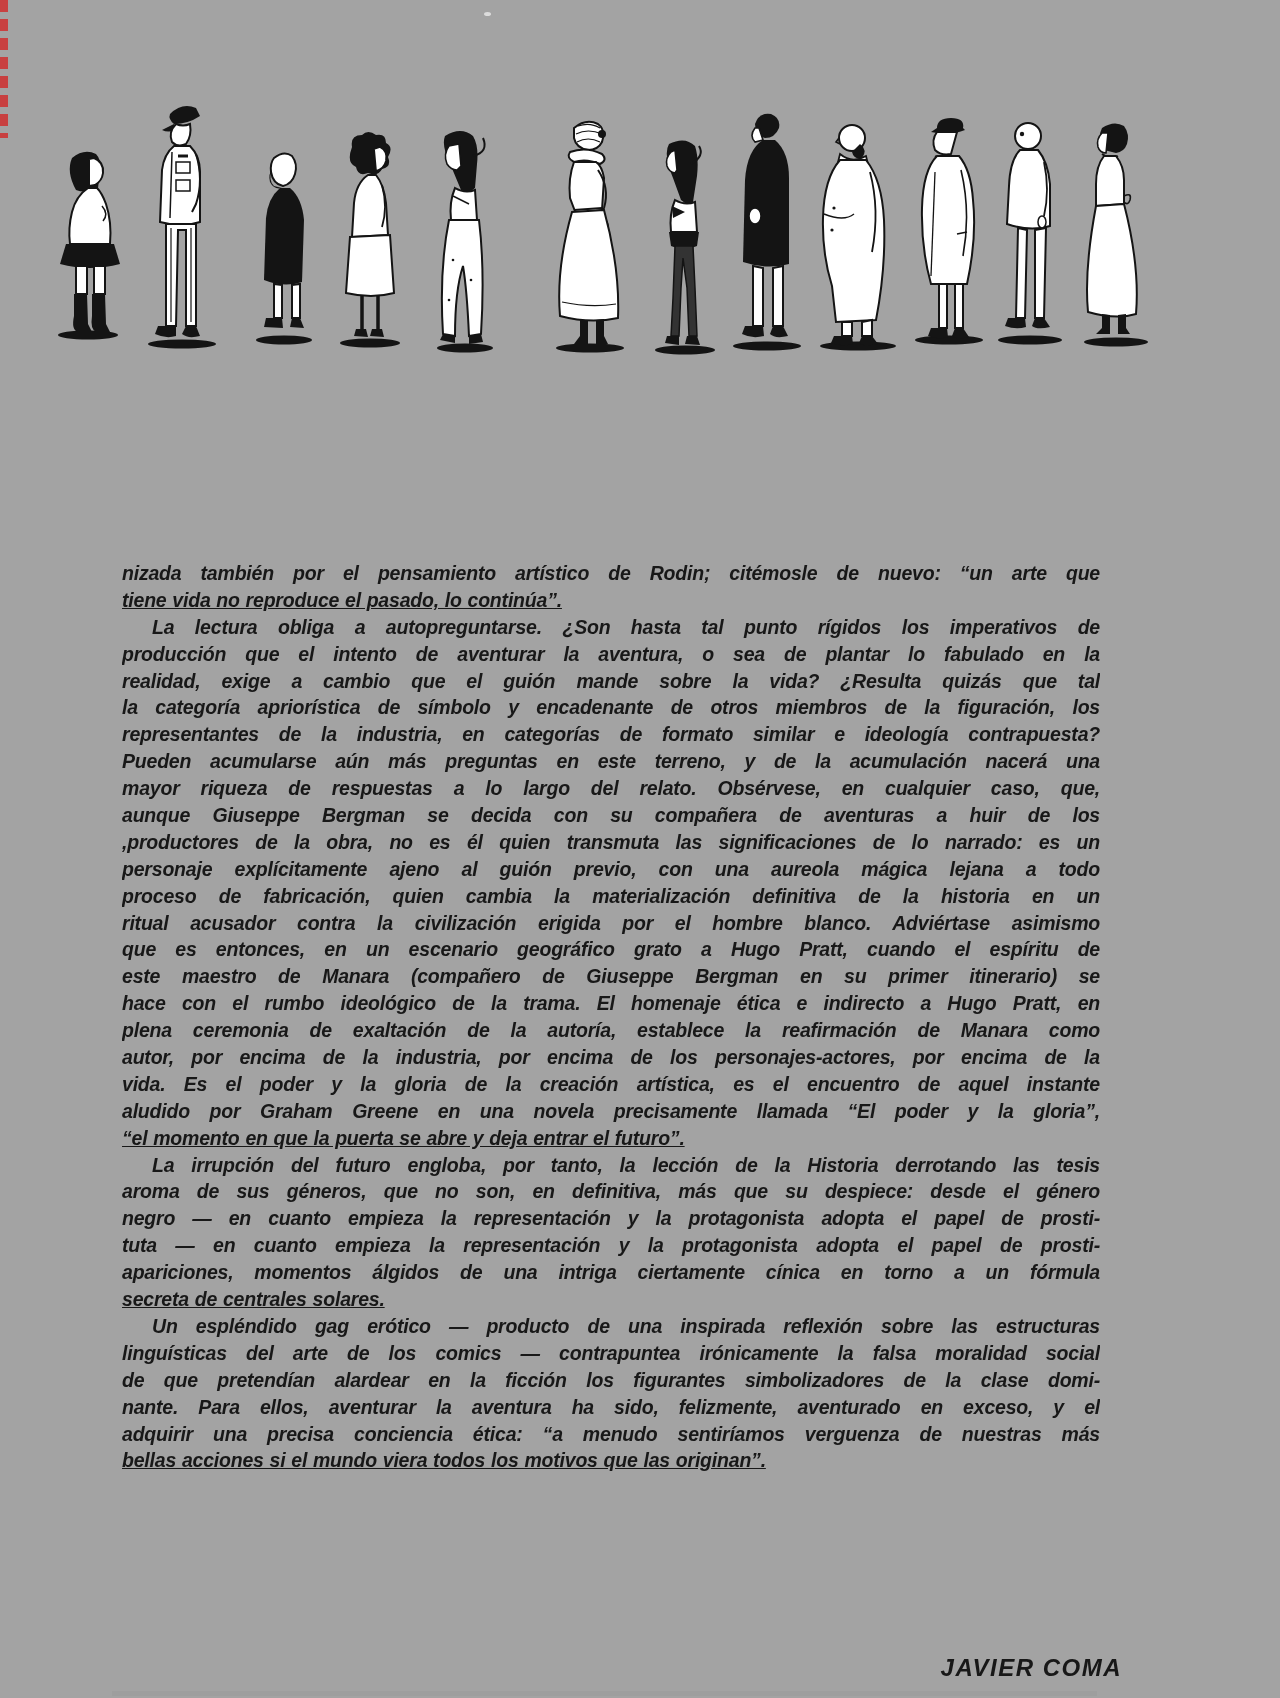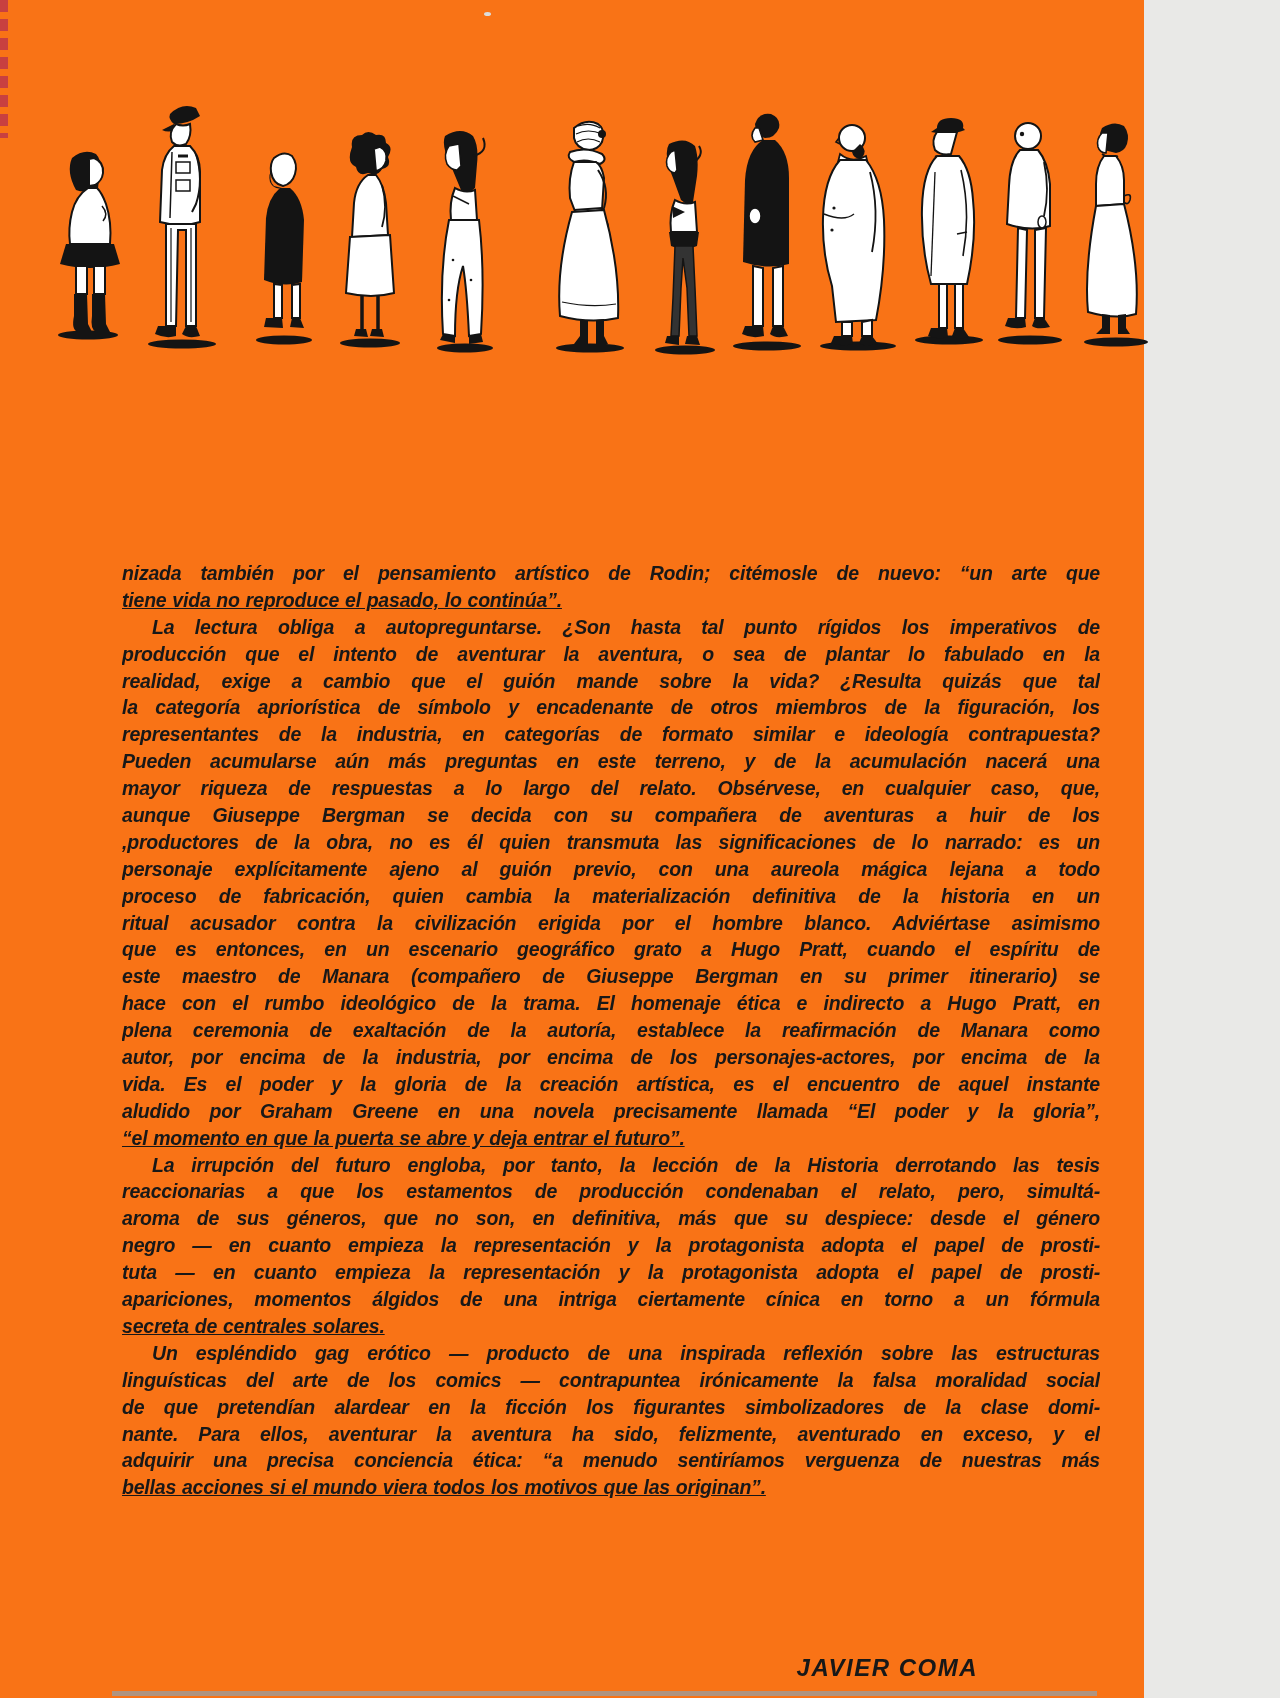--- a/index.html
+++ b/index.html
@@ -1,38 +1,38 @@
 <!DOCTYPE html>
 <html><head>
 <meta charset="utf-8">
 <style>
   * { margin:0; padding:0; box-sizing:border-box; }
   html,body { width:1280px; height:1698px; }
   body { background:#e9e9e7; overflow:hidden; }
-  .page { position:relative; width:1144px; height:1698px; background:#f97316;padding-left:32px; }
+  .page { position:relative; width:1280px; height:1698px; background:#a3a3a3;padding-left:32px; }
 
   .figures { position:absolute; left:0; top:0; width:1280px; height:400px; }
   .fig { position:absolute; }
 
   .article {
     position:absolute; left:122px; top:560px; width:978px;
     font-family:"Liberation Sans","DejaVu Sans",sans-serif;
     font-style:italic; font-weight:700; font-size:19.5px;
     color:#181818; letter-spacing:-0.2px;
   }
   .tline {
     height:26.9px; line-height:26.9px;
     text-align:justify; text-align-last:justify;
     overflow:hidden; word-spacing:0.6px;
   }
   .tline.indent { text-indent:30px; }
   .tline.plast { text-align-last:left;text-decoration:underline; }
 
   .signature {
-    position:absolute; top:1654px; right:166px;
+    position:absolute; top:1654px; right:158px;
     font-family:"Liberation Sans","DejaVu Sans",sans-serif;
     font-style:italic; font-weight:700; font-size:24px;
     letter-spacing:1.5px; color:#181818;
   }
 
   .red-marks {
     position:absolute; left:0; top:0; width:8px; height:138px;
     background:repeating-linear-gradient(to bottom,#c84040 0 12px,rgba(200,64,64,0) 12px 19px);
   }
   .bottom-bar {
@@ -235,21 +235,20 @@
       <div class="tline">ritual acusador contra la civilización erigida por el hombre blanco. Adviértase asimismo</div>
       <div class="tline">que es entonces, en un escenario geográfico grato a Hugo Pratt, cuando el espíritu de</div>
       <div class="tline">este maestro de Manara (compañero de Giuseppe Bergman en su primer itinerario) se</div>
       <div class="tline">hace con el rumbo ideológico de la trama. El homenaje ética e indirecto a Hugo Pratt, en</div>
       <div class="tline">plena ceremonia de exaltación de la autoría, establece la reafirmación de Manara como</div>
       <div class="tline">autor, por encima de la industria, por encima de los personajes-actores, por encima de la</div>
       <div class="tline">vida. Es el poder y la gloria de la creación artística, es el encuentro de aquel instante</div>
       <div class="tline">aludido por Graham Greene en una novela precisamente llamada “El poder y la gloria”,</div>
       <div class="tline plast">“el momento en que la puerta se abre y deja entrar el futuro”.</div>
       <div class="tline indent">La irrupción del futuro engloba, por tanto, la lección de la Historia derrotando las tesis</div>
-      <div class="tline">reaccionarias a que los estamentos de producción condenaban el relato, pero, simultá-</div>
       <div class="tline">aroma de sus géneros, que no son, en definitiva, más que su despiece: desde el género</div>
       <div class="tline">negro — en cuanto empieza la representación y la protagonista adopta el papel de prosti-</div>
       <div class="tline">tuta — en cuanto empieza la representación y la protagonista adopta el papel de prosti-</div>
       <div class="tline">apariciones, momentos álgidos de una intriga ciertamente cínica en torno a un fórmula</div>
       <div class="tline plast">secreta de centrales solares.</div>
       <div class="tline indent">Un espléndido gag erótico — producto de una inspirada reflexión sobre las estructuras</div>
       <div class="tline">linguísticas del arte de los comics — contrapuntea irónicamente la falsa moralidad social</div>
       <div class="tline">de que pretendían alardear en la ficción los figurantes simbolizadores de la clase domi-</div>
       <div class="tline">nante. Para ellos, aventurar la aventura ha sido, felizmente, aventurado en exceso, y el</div>
       <div class="tline">adquirir una precisa conciencia ética: “a menudo sentiríamos verguenza de nuestras más</div>

